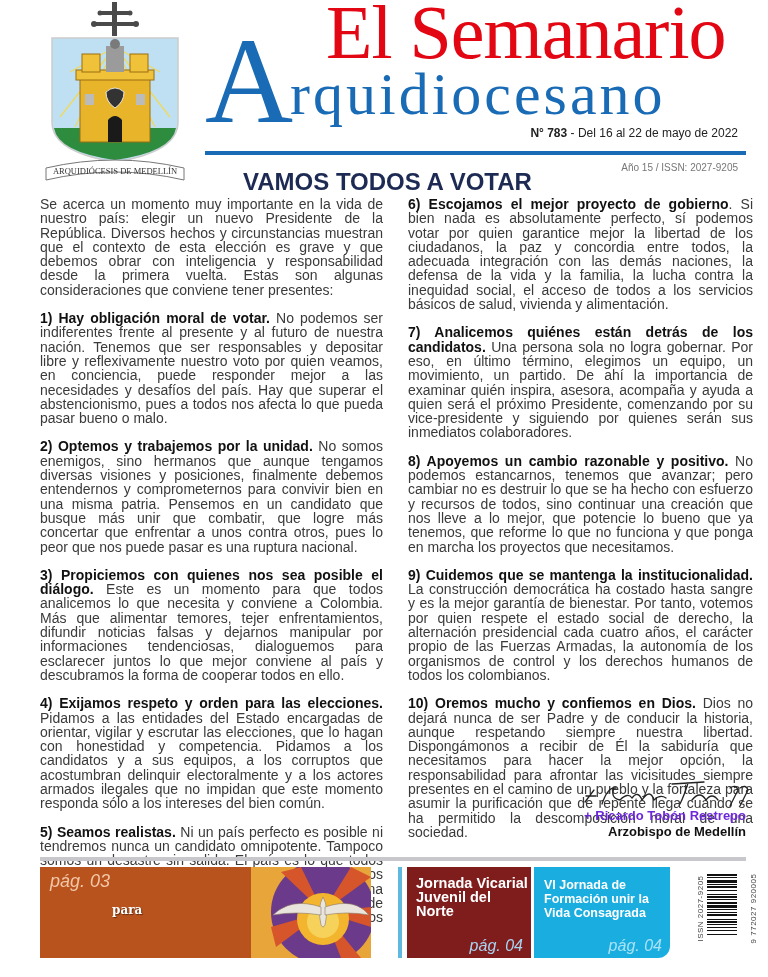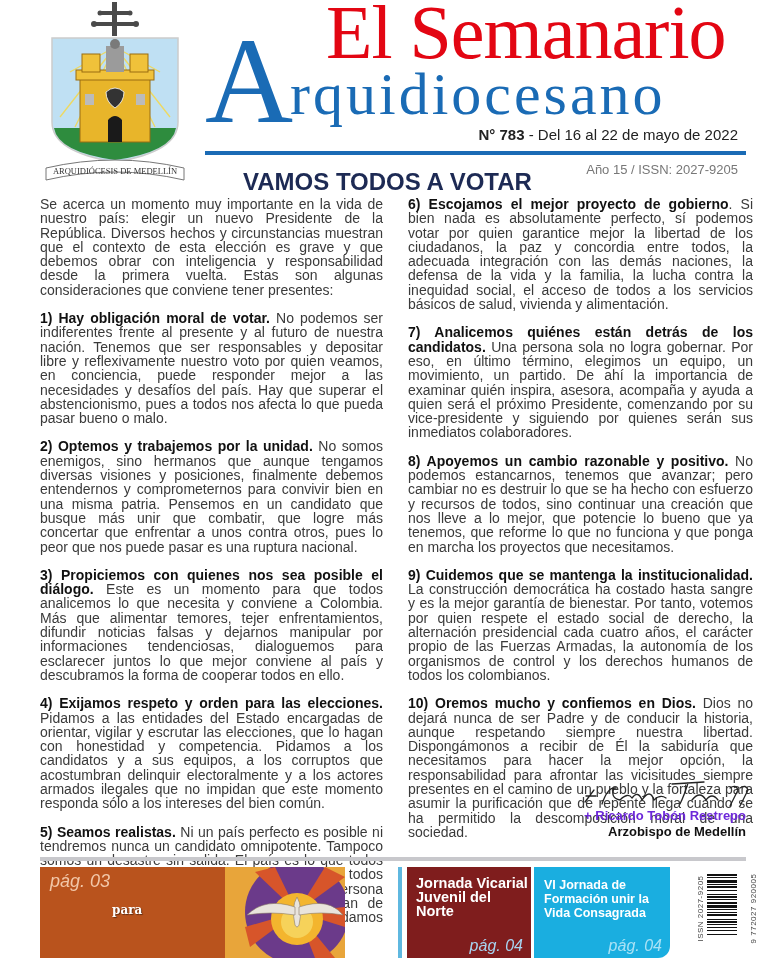--- a/index.html
+++ b/index.html
@@ -3,40 +3,40 @@
 <meta charset="utf-8">
 <style>
   html, body { margin: 0; padding: 0; background: #ffffff; }
   body { width: 768px; height: 977px; position: relative; overflow: hidden; font-family: "Liberation Sans", sans-serif; color: #3c3c3c; }
 
   
   .logo { position: absolute; left: 40px; top: 2px; width: 150px; height: 190px; }
   .title-el { position: absolute; left: 326px; top: -6px; font-family: "Liberation Serif", serif; color: #e30613; font-size: 76px; line-height: 1; letter-spacing: -1px; white-space: nowrap; }
   .title-a { position: absolute; left: 205px; top: 20px; font-family: "Liberation Serif", serif; color: #1a6bb5; font-size: 122px; line-height: 1; }
   .title-rest { position: absolute; left: 290px; top: 64px; font-family: "Liberation Serif", serif; color: #1a6bb5; font-size: 60px; line-height: 1; letter-spacing: 3px; white-space: nowrap; }
-  .issue-line { position: absolute; right: 30px; top: 126px; font-size: 15px; color: #222; white-space: nowrap; }
+  .issue-line { position: absolute; right: 30px; top: 126px; font-size: 12px; color: #222; white-space: nowrap; }
   .issue-line b { font-weight: 900; }
   .rule-blue { position: absolute; left: 205px; right: 22px; top: 151px; height: 4px; background: #1a6bb5; }
-  .issn-small { position: absolute; right: 30px; top: 162px; font-size: 13px; color: #777; }
+  .issn-small { position: absolute; right: 30px; top: 162px; font-size: 10px; color: #777; }
   .headline { position: absolute; left: 243px; top: 168px; font-size: 24px; font-weight: 900; color: #1d2a54; letter-spacing: 0px; }
 
   
   .col { position: absolute; top: 197px; font-size: 14px; line-height: 14.3px; color: #3a3a3a; text-align: justify; hyphens: auto; }
   .col-left { left: 40px; width: 343px; }
   .col-right { left: 408px; width: 345px; }
   .col p { margin: 0 0 14px 0; }
   .col p b { color: #111; font-weight: 700; margin-top: 8px; }
 
   .signature { position: absolute; left: 580px; top: 780px; width: 175px; height: 30px; }
   .sig-name { position: absolute; right: 22px; top: 808px; font-size: 13px; font-weight: 700; color: #6d28d9; text-align: right; white-space: nowrap; }
   .sig-title { position: absolute; right: 22px; top: 824px; font-size: 13px; font-weight: 700; color: #111; text-align: right; white-space: nowrap; }
 
   
   .rule-gray { position: absolute; left: 40px; right: 22px; top: 857px; height: 4px; background: #c8c8cc; }
-  .promo-1 { position: absolute; left: 40px; top: 867px; width: 305px; height: 91px; background: #b9531d; overflow: hidden; }
+  .promo-1 { position: absolute; left: 40px; top: 867px; width: 331px; height: 91px; background: #b9531d; overflow: hidden; }
   .promo-1 .art { position: absolute; right: 0; top: 0; width: 120px; height: 91px; }
   .promo-1 .pag { position: absolute; left: 10px; top: 4px; font-style: italic; color: #f2c7a8; font-size: 18px; }
   .promo-1 .t1 { position: absolute; left: 73px; top: 6px; font-family: "DejaVu Serif", serif; font-style: italic; font-weight: 700; color: #fff; font-size: 24px; text-shadow: 2px 2px 2px rgba(0,0,0,0.45); white-space: nowrap; }
   .promo-1 .t2 { position: absolute; left: 72px; top: 36px; font-family: "DejaVu Serif", serif; font-weight: 700; color: #fff; font-size: 12px; text-shadow: 1px 1px 1px rgba(0,0,0,0.45); }
   .promo-1 .t3 { position: absolute; left: 10px; top: 36px; font-family: "DejaVu Serif", serif; font-style: italic; font-weight: 700; color: #fff; font-size: 38px; letter-spacing: 1px; text-shadow: 2px 2px 3px rgba(0,0,0,0.45); white-space: nowrap; }
 
   .promo-sep { position: absolute; left: 398px; top: 867px; width: 4px; height: 91px; background: #5fb8e0; }
   .promo-2 { position: absolute; left: 407px; top: 867px; width: 124px; height: 91px; background: #7f1d1d; color: #fff; }
   .promo-2 .t { position: absolute; left: 9px; top: 9px; font-weight: 900; font-size: 14.5px; line-height: 14px; }
   .promo-2 .pag { position: absolute; right: 8px; bottom: 3px; font-style: italic; color: #a8d4f0; font-size: 16px; }

